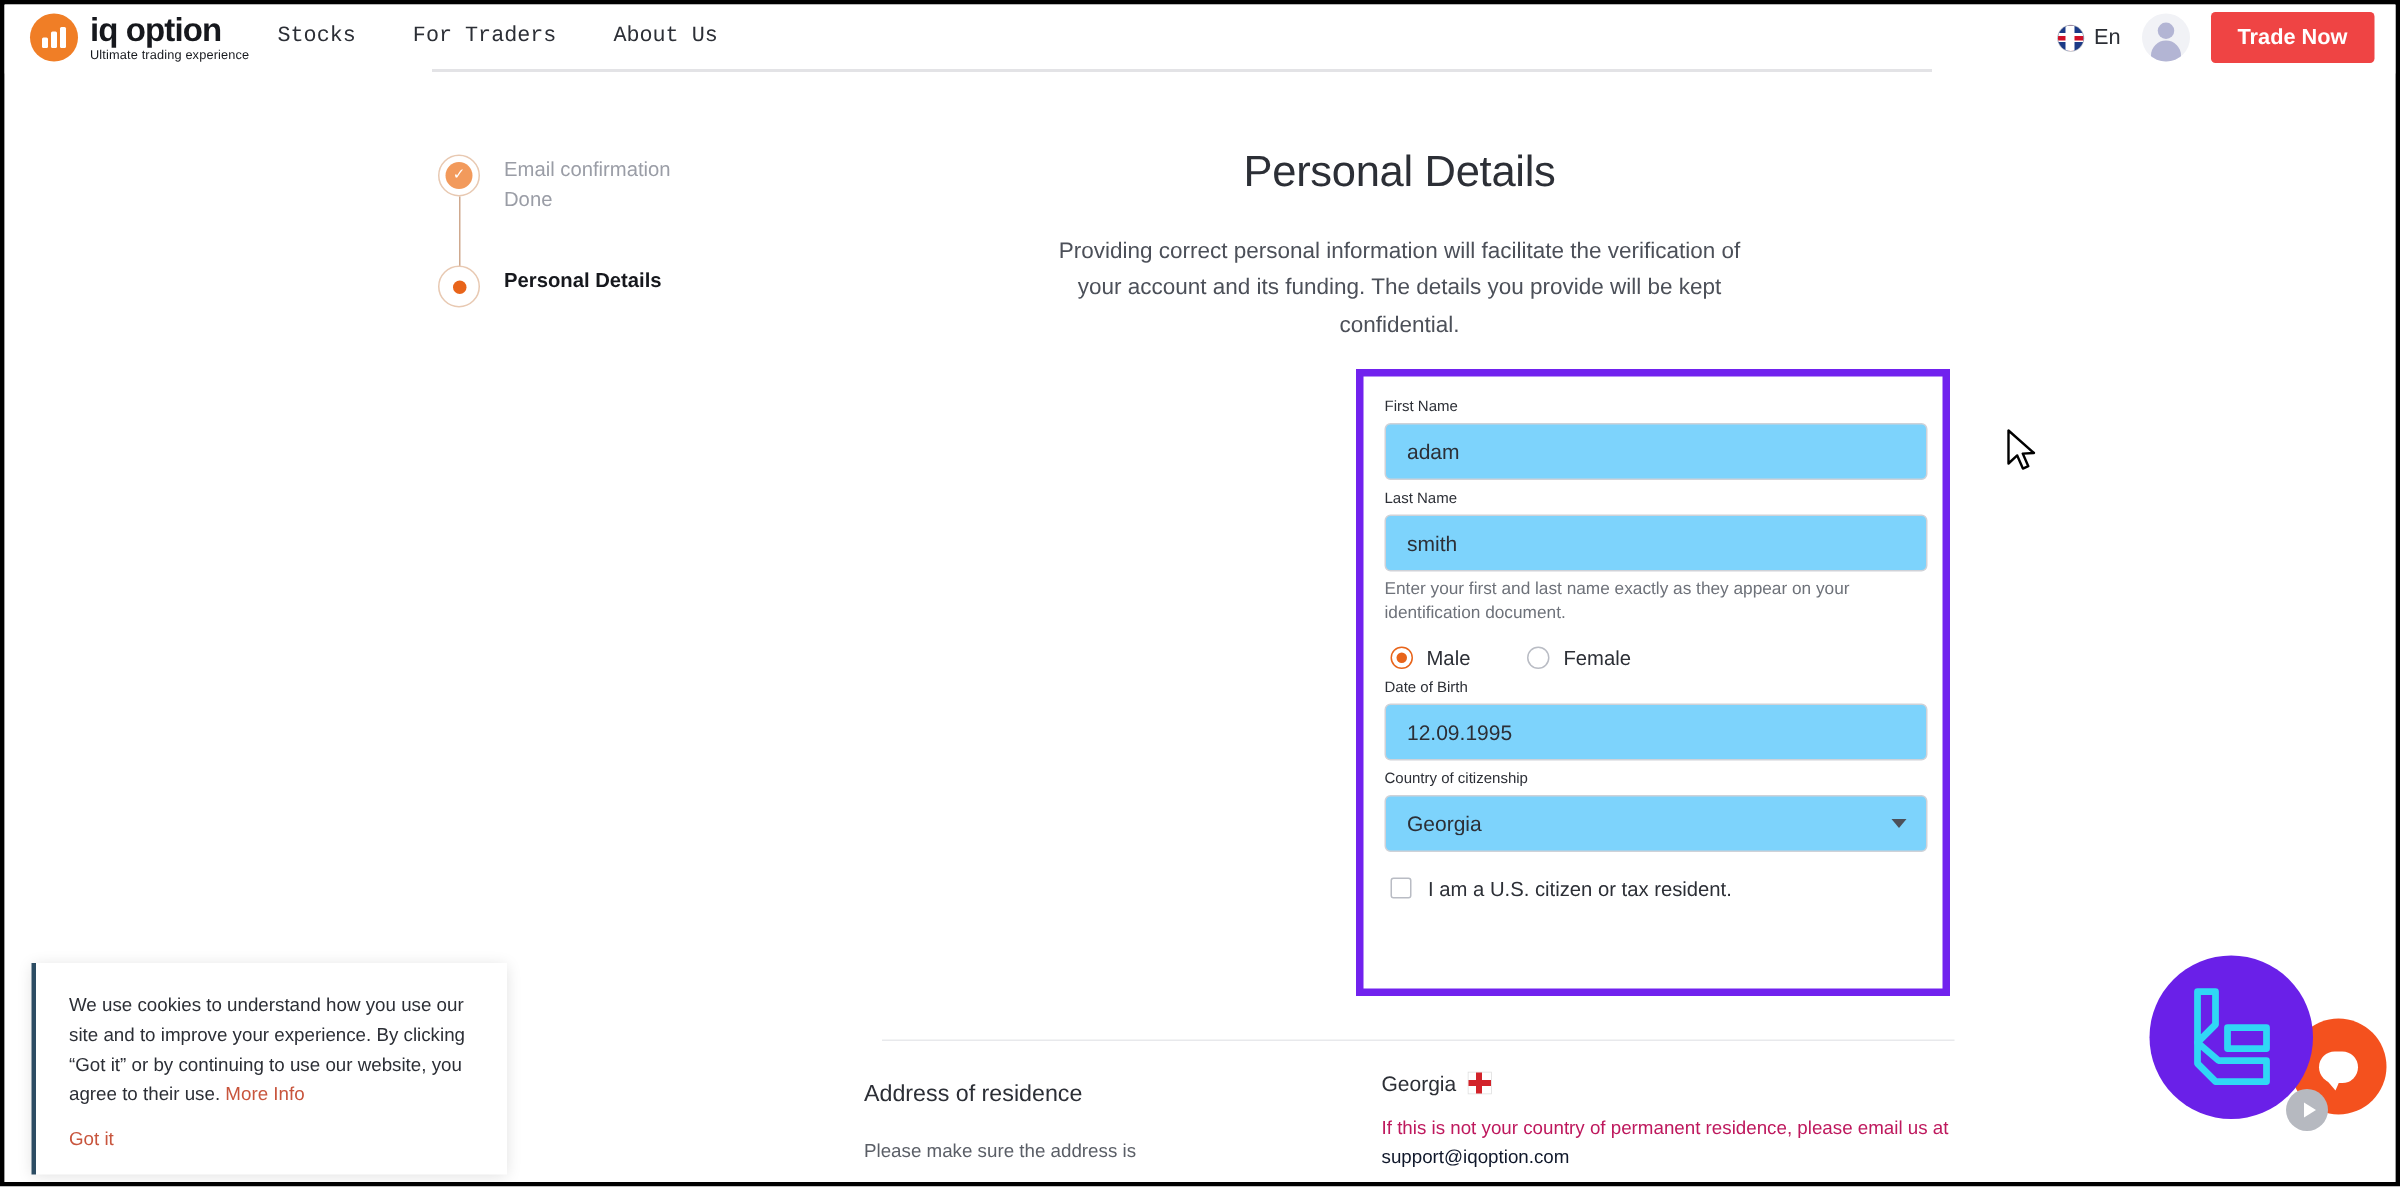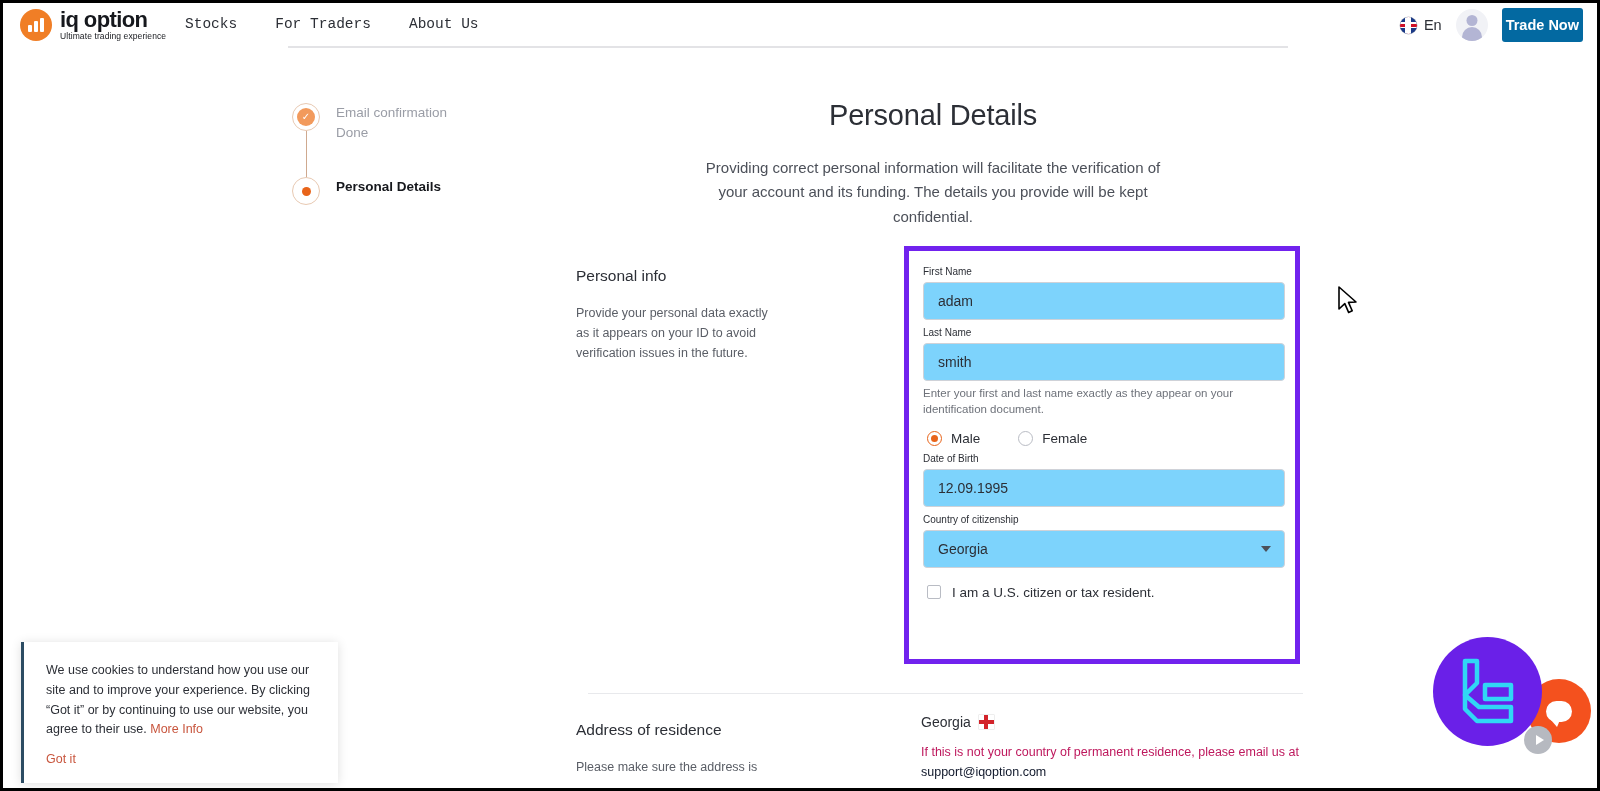--- a/index.html
+++ b/index.html
@@ -97,23 +97,23 @@
   }
   .avatar .head {
     position:absolute; left:50%; top:6px; transform:translateX(-50%);
     width:11px; height:11px; border-radius:50%; background:#b3b5d4;
   }
   .avatar .body {
     position:absolute; left:50%; top:18px; transform:translateX(-50%);
     width:20px; height:17px; border-radius:10px 10px 0 0; background:#b3b5d4;
   }
   #trade-now {
-    background:#0369a1; color:#fff; border:none;
+    background:#ef4444; color:#fff; border:none;
     font-family:inherit; font-size:14.5px; font-weight:bold;
-    padding:9px 4px; border-radius:3px; cursor:pointer;
+    padding:9px 18px; border-radius:3px; cursor:pointer;
     white-space:nowrap;
   }
 
   
   #stepper { position:absolute; left:289px; top:100px; }
   .step { position:relative; padding-left:44px; }
   .step-dot {
     position:absolute; left:0; top:0;
     width:28px; height:28px; border-radius:50%;
     border:1px solid #e8c9b2; background:#fff;
@@ -337,24 +337,20 @@
       </div>
       <div class="step-title current">Personal Details</div>
     </div>
   </div>
 
   <div id="hero">
     <h1>Personal Details</h1>
     <p>Providing correct personal information will facilitate the verification of your account and its funding. The details you provide will be kept confidential.</p>
   </div>
 
-  <div id="personal-info-col">
-    <h2 class="col-title">Personal info</h2>
-    <p class="col-desc">Provide your personal data exactly as it appears on your ID to avoid verification issues in the future.</p>
-  </div>
 
   <div id="form-card">
 
     <label class="field-label">First Name</label>
     <input class="txt-input" type="text" value="adam" style="">
 
     <label class="field-label">Last Name</label>
     <input class="txt-input" type="text" value="smith" style="">
 
     <p class="hint">Enter your first and last name exactly as they appear on your identification document.</p>

